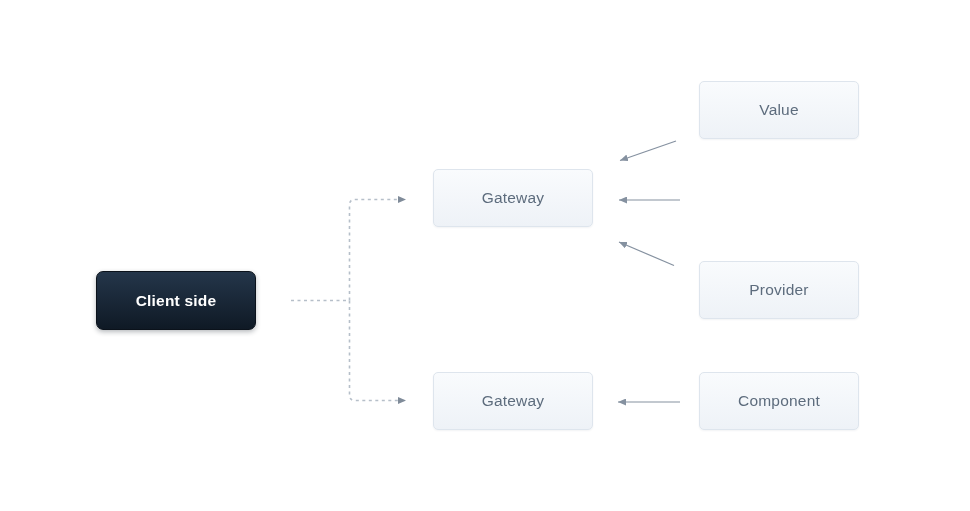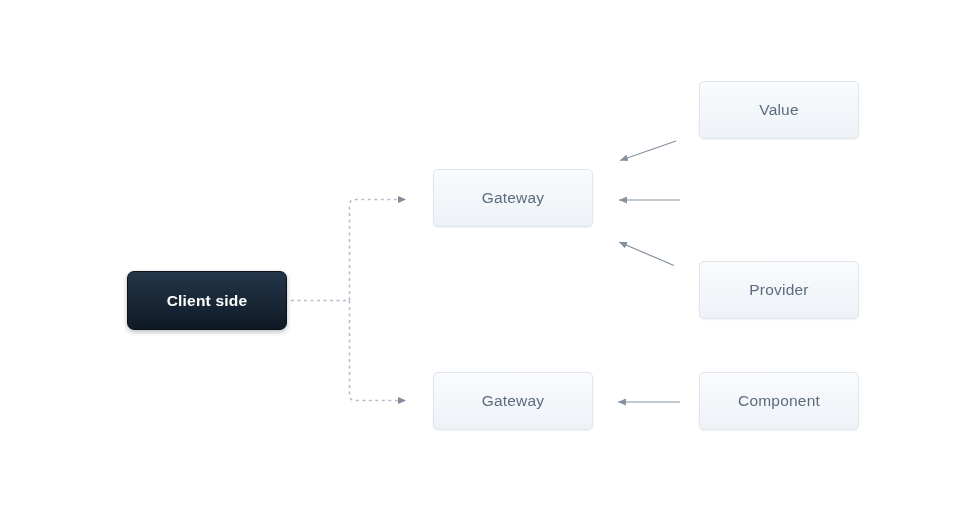--- a/index.html
+++ b/index.html
@@ -46,21 +46,21 @@
   .node.dark {
     width: 160px;
     height: 59px;
     border: 1px solid #0b121b;
     border-radius: 7px;
     background: linear-gradient(180deg, #24364a 0%, #0f1925 100%);
     box-shadow: 0 2px 5px rgba(15, 25, 37, 0.30);
     color: #ffffff;
     font-weight: 600;
   }
-  .node-client       { left: 127px; top: 271px; }
+  .node-client       { left: 96px; top: 271px; }
   .node-gateway-top  { left: 433px; top: 169px; height: 59px; }
   .node-gateway-bottom { left: 433px; top: 372px; }
   .node-value        { left: 699px; top: 81px;  }
   .node-service      { left: 699px; top: 171px; height: 57px; }
   .node-provider     { left: 699px; top: 261px; height: 57px; }
   .node-component    { left: 699px; top: 372px; height: 57px; }
 </style>
 </head>
 <body>
 

